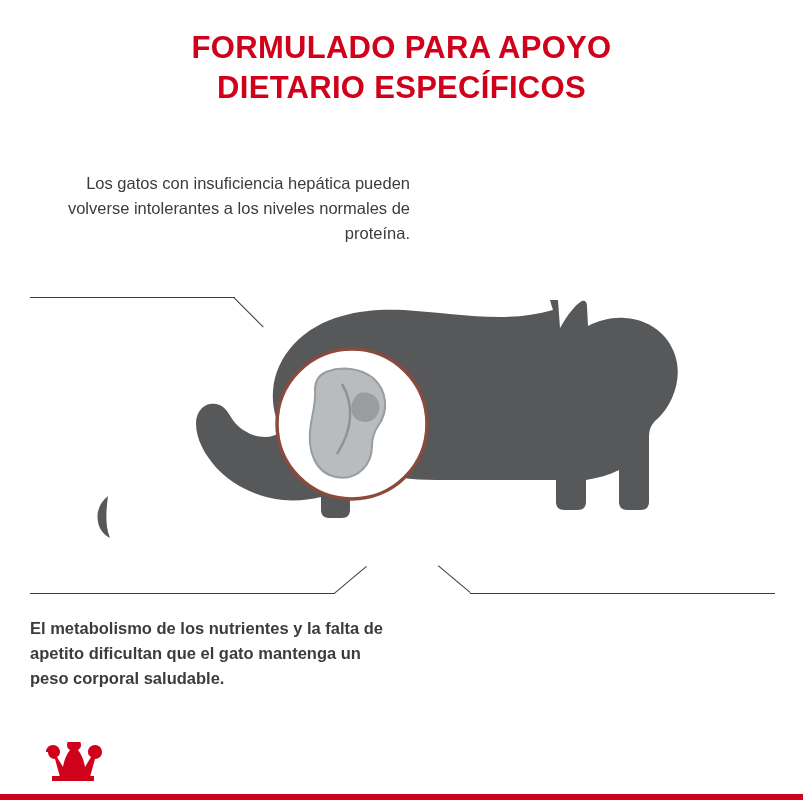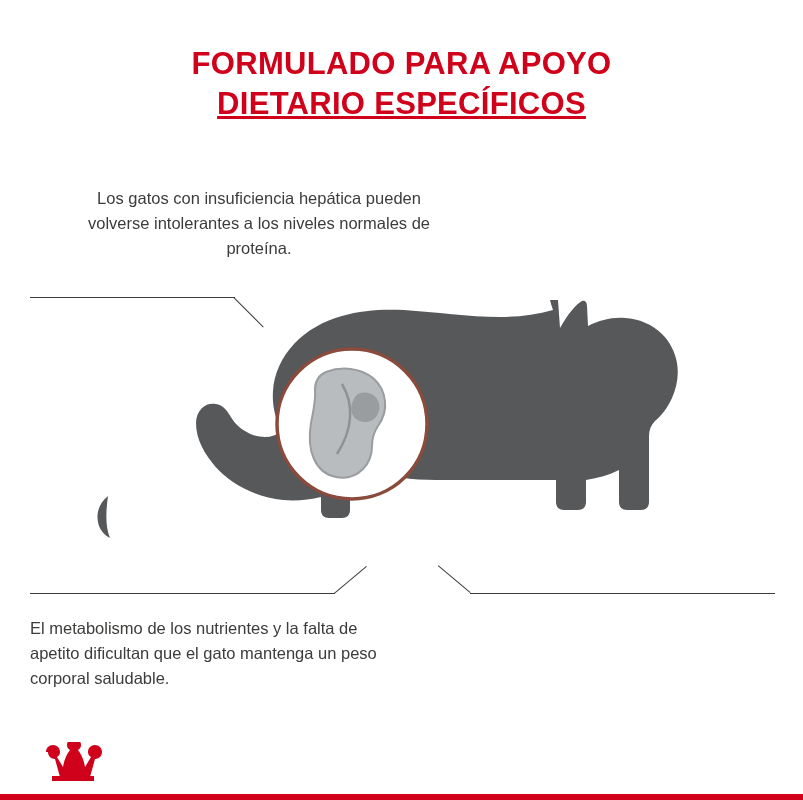--- a/index.html
+++ b/index.html
@@ -22,56 +22,54 @@
   }
 
   
   .header {
     position: absolute;
     top: 0;
     left: 0;
     width: 803px;
     padding-top: 28px;
     text-align: center;
-    margin-top: 16px;
   }
   .header-title {
     color: #d0021b;
     font-weight: bold;
     font-size: 31px;
     line-height: 1.28;
     letter-spacing: 0.3px;
     text-transform: uppercase;
     margin: 0 auto;
     width: 660px;
   }
   .header-title .line2 {
     display: block;
-    text-decoration: underline;
   }
 
   
   .callout {
     position: absolute;
     color: #3c3c3b;
     font-size: 16.5px;
     line-height: 1.52;
   }
   .callout-top {
-    top: 186px;
+    top: 171px;
     left: 30px;
     width: 380px;
-    text-align: center;
-    margin-left: 39px;
+    text-align: right;
   }
   .callout-bottom-left {
     top: 616px;
     left: 30px;
     width: 360px;
     text-align: left;
+    font-weight: bold;
   }
   .callout-bottom-right {
     top: 607px;
     left: 432px;
     width: 350px;
     text-align: right;
   }
 
   
   .leader {

